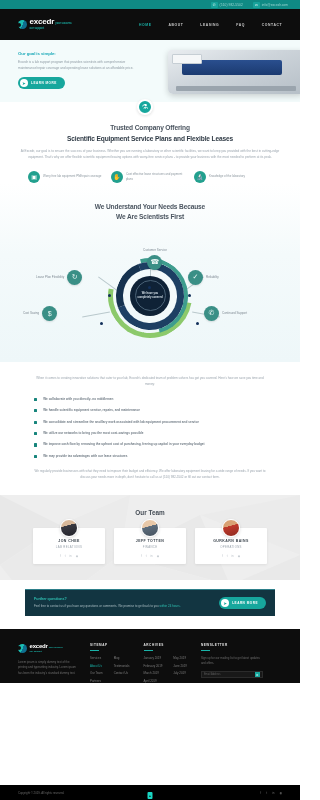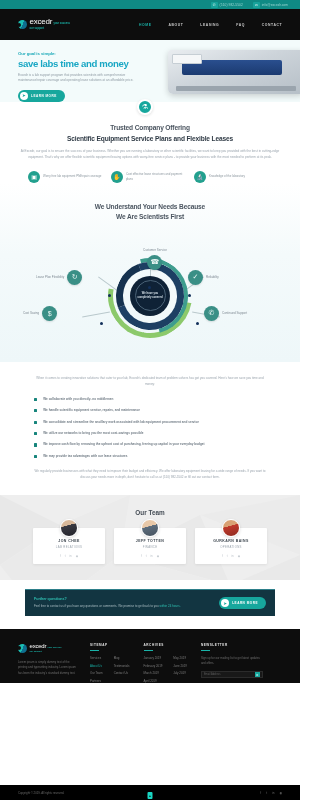--- a/index.html
+++ b/index.html
@@ -35,21 +35,21 @@
   .logo-mark {
     width:9px; height:9px; border-radius:50%;
     background:conic-gradient(from 200deg,#1bbfb4 0deg 180deg,#0e6f8f 180deg 360deg);
     position:relative;
   }
   .logo-mark::after{
     content:""; position:absolute; left:-1px; top:2.6px;
     width:4px; height:4px; background:#0d0d0d; border-radius:50%;
   }
   .logo-txt { line-height:1; }
-  .logo-name { font-size:8px; font-weight:normal; color:#ffffff; letter-spacing:-.2px;text-align:center; }
+  .logo-name { font-size:8px; font-weight:bold; color:#ffffff; letter-spacing:-.2px;text-align:center; }
   .logo-tag { font-size:2.6px; color:#19b3a8; font-weight:bold; margin-top:1px; line-height:1.25; }
   .nav-links { margin-left:auto; display:flex; gap:17px; align-items:center; }
   .nav-link { font-size:3.4px; color:#c9c9c9; letter-spacing:.55px; font-weight:bold; }
   .nav-link.active { color:#19b3a8; }
 
   
   .hero { height:62px; background:#f3fbfb; display:flex; position:relative; overflow:hidden; }
   .hero-left { width:152px; padding:11px 0 0 18px; position:relative; z-index:2; }
   .hero-eyebrow { font-size:4.4px; font-weight:bold; color:#1aa9b8; letter-spacing:-.1px; }
   .hero-title {
@@ -253,21 +253,20 @@
       <span class="nav-link">ABOUT</span>
       <span class="nav-link">LEASING</span>
       <span class="nav-link">FAQ</span>
       <span class="nav-link">CONTACT</span>
     </div>
   </div>
 
   <div class="hero">
     <div class="hero-left">
       <div class="hero-eyebrow">Our goal is simple:</div>
-      <div class="hero-title">save labs time and money</div>
       <div class="hero-sub">Excedr is a lab support program that provides scientists with comprehensive maintenance/repair coverage and operating lease solutions at an affordable price.</div>
       <div class="btn-pill">
         <span class="btn-circ">➤</span>
         <span class="btn-label">LEARN MORE</span>
       </div>
     </div>
     <div class="hero-right">
       <div class="machine">
         <span class="machine-panel"></span>
       </div>

